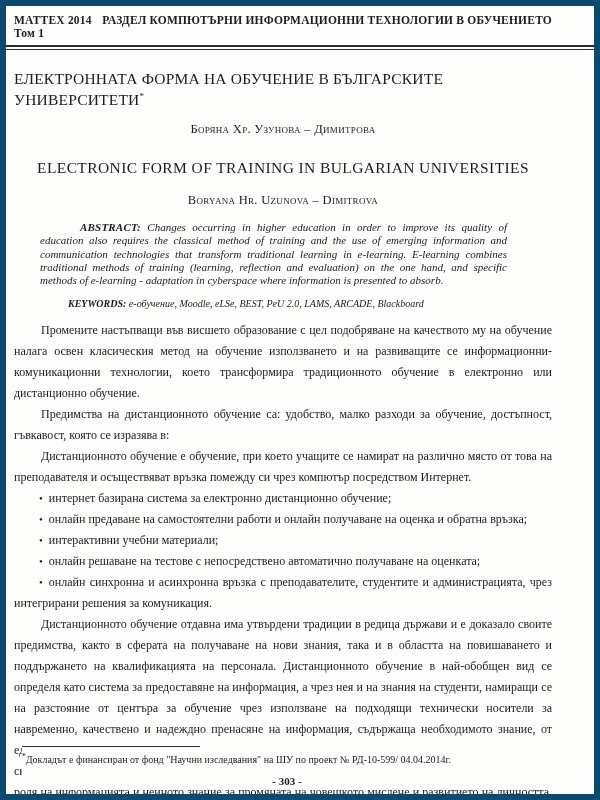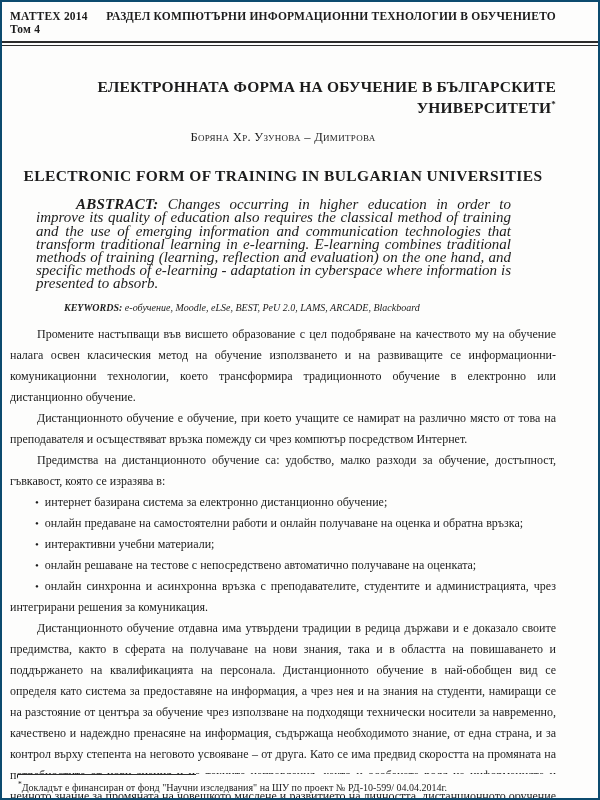--- a/index.html
+++ b/index.html
@@ -1,41 +1,41 @@
 <!DOCTYPE html>
 <html><head>
 <meta charset="utf-8">
 <style>
   html, body { margin: 0; padding: 0; background: #ffffff; }
   .page {
     position: relative;
     width: 600px; height: 800px;
     box-sizing: border-box;
     background: #fdfdfc;
-    border: 2px solid #0c4a6e;
+    border: 6px solid #0c4a6e;
     font-family: "Liberation Serif", "DejaVu Serif", serif;
     color: #1c1c1c;
     padding: 8px 42px 0 8px;
     overflow: hidden;
   }
   .header { display: flex; justify-content: space-between; align-items: flex-start;
     font-weight: bold; font-size: 11.5px; line-height: 13px; letter-spacing: .2px; }
   .header-left div { white-space: nowrap; }
   .header-right { text-align: center; padding-top: 0; }
   .double-rule { height: 2px; border-top: 2.5px solid #2b2b2b; border-bottom: 1.5px solid #2b2b2b;
     margin: 5px -42px 0 -8px; }
-  .title-bg { margin: 32px 0 0 0; text-align: right; font-size: 15.5px; font-weight: bold;
+  .title-bg { margin: 20px 0 0 0; text-align: left; font-size: 15.5px; font-weight: normal;
     line-height: 17.5px; letter-spacing: .2px; }
   .title-bg sup { font-size: 9px; }
   .author { margin-top: 14px; text-align: center; font-variant: small-caps; font-weight: normal;
     font-size: 12.5px; letter-spacing: .3px; }
-  .title-en { margin: 22px 0 0 0; text-align: center; font-size: 15.5px; font-weight: bold;
+  .title-en { margin: 22px 0 0 0; text-align: center; font-size: 15.5px; font-weight: normal;
     line-height: 18px; letter-spacing: .4px; }
   .author-en { margin-top: 16px; }
-  .abstract { margin: 13px 45px 0 26px; font-size: 15px; line-height: 13.2px;
+  .abstract { margin: 13px 45px 0 26px; font-size: 11px; line-height: 13.2px;
     text-align: justify; text-indent: 40px; font-style: italic; }
   .abstract b { letter-spacing: .2px; }
   .keywords { margin: 10px 18px 0 26px; font-size: 10px; line-height: 13.2px;
     text-indent: 28px; font-style: italic; }
   .body { margin-top: 10px; font-size: 12px; line-height: 21px; text-align: justify; }
   .body p { margin: 0; text-indent: 27px; }
   .body p.bullet { text-indent: 25px; }
   .dot { font-size: 11px; padding-right: 6px; }
   .footer { position: absolute; left: 16px; right: 42px; bottom: 4px; background: inherit; }
   .footnote-rule { width: 178px; border-top: 1.5px solid #2b2b2b; margin-bottom: 4px; }
@@ -44,50 +44,52 @@
   .page-number { text-align: center; font-size: 11px; font-weight: bold; margin-top: 9px; padding-bottom: 3px; }
 </style>
 </head>
 <body>
 
 <div class="page">
 
   <div class="header">
     <div class="header-left">
       <div>MATTEX 2014</div>
-      <div>Том 4</div>
+      <div>Том 1</div>
     </div>
     <div class="header-right">РАЗДЕЛ КОМПЮТЪРНИ ИНФОРМАЦИОННИ ТЕХНОЛОГИИ В ОБУЧЕНИЕТО</div>
   </div>
 
   <div class="double-rule"></div>
 
   <h1 class="title-bg"><span>ЕЛЕКТРОННАТА ФОРМА НА ОБУЧЕНИЕ В БЪЛГАРСКИТЕ УНИВЕРСИТЕТИ</span><sup>*</sup></h1>
 
   <div class="author">Боряна Хр. Узунова – Димитрова</div>
 
   <h2 class="title-en">ELECTRONIC FORM OF TRAINING IN BULGARIAN UNIVERSITIES</h2>
 
+  <div class="author author-en">Boryana Hr. Uzunova – Dimitrova</div>
 
   <p class="abstract"><b><i>ABSTRACT:</i></b> <i>Changes occurring in higher education in order to improve its quality of education also requires the classical method of training and the use of emerging information and communication technologies that transform traditional learning in e-learning. E-learning combines traditional methods of training (learning, reflection and evaluation) on the one hand, and specific methods of e-learning - adaptation in cyberspace where information is presented to absorb.</i></p>
 
   <p class="keywords"><b><i>KEYWORDS:</i></b> <i>e-обучение, Moodle, eLSe, BEST, PeU 2.0, LAMS, ARCADE, Blackboard</i></p>
 
   <div class="body">
     <p>Промените настъпващи във висшето образование с цел подобряване на качеството му на обучение налага освен класическия метод на обучение използването и на развиващите се информационни-комуникационни технологии, което трансформира традиционното обучение в електронно или дистанционно обучение.</p>
+    <p>Предимства на дистанционното обучение са: удобство, малко разходи за обучение, достъпност, гъвкавост, която се изразява в:</p>
     <p>Дистанционното обучение е обучение, при което учащите се намират на различно място от това на преподавателя и осъществяват връзка помежду си чрез компютър посредством Интернет.</p>
-    <p>Предимства на дистанционното обучение са: удобство, малко разходи за обучение, достъпност, гъвкавост, която се изразява в:</p>
 
     <p class="bullet"><span class="dot">•</span><span>интернет базирана система за електронно дистанционно обучение;</span></p>
     <p class="bullet"><span class="dot">•</span><span>онлайн предаване на самостоятелни работи и онлайн получаване на оценка и обратна връзка;</span></p>
     <p class="bullet"><span class="dot">•</span><span>интерактивни учебни материали;</span></p>
     <p class="bullet"><span class="dot">•</span><span>онлайн решаване на тестове с непосредствено автоматично получаване на оценката;</span></p>
     <p class="bullet"><span class="dot">•</span><span>онлайн синхронна и асинхронна връзка с преподавателите, студентите и администрацията, чрез интегрирани решения за комуникация.</span></p>
 
     <p>Дистанционното обучение отдавна има утвърдени традиции в редица държави и е доказало своите предимства, както в сферата на получаване на нови знания, така и в областта на повишаването и поддържането на квалификацията на персонала. Дистанционното обучение в най-обобщен вид се определя като система за предоставяне на информация, а чрез нея и на знания на студенти, намиращи се на разстояние от центъра за обучение чрез използване на подходящи технически носители за навременно, качествено и надеждно пренасяне на информация, съдържаща необходимото знание, от една страна, и за контрол върху степента на неговото усвояване – от друга. Като се има предвид скоростта на промяната на потребностите от нови знания и на техните направления, както и особената роля на информацията и нейното знание за промяната на човешкото мислене и развитието на личността, дистанционното обучение основателно може да се посочи като една от най-удачните форми за информиране на обучаемите без откъсване от работното им място. То</p>
   </div>
 
   <div class="footer">
     <div class="footnote-rule"></div>
     <p class="footnote"><sup>*</sup><span>Докладът е финансиран от фонд "Научни изследвания" на ШУ по проект № РД-10-599/ 04.04.2014г.</span></p>
+    <div class="page-number">- 303 -</div>
   </div>
 
 </div>
 
 </body></html>

